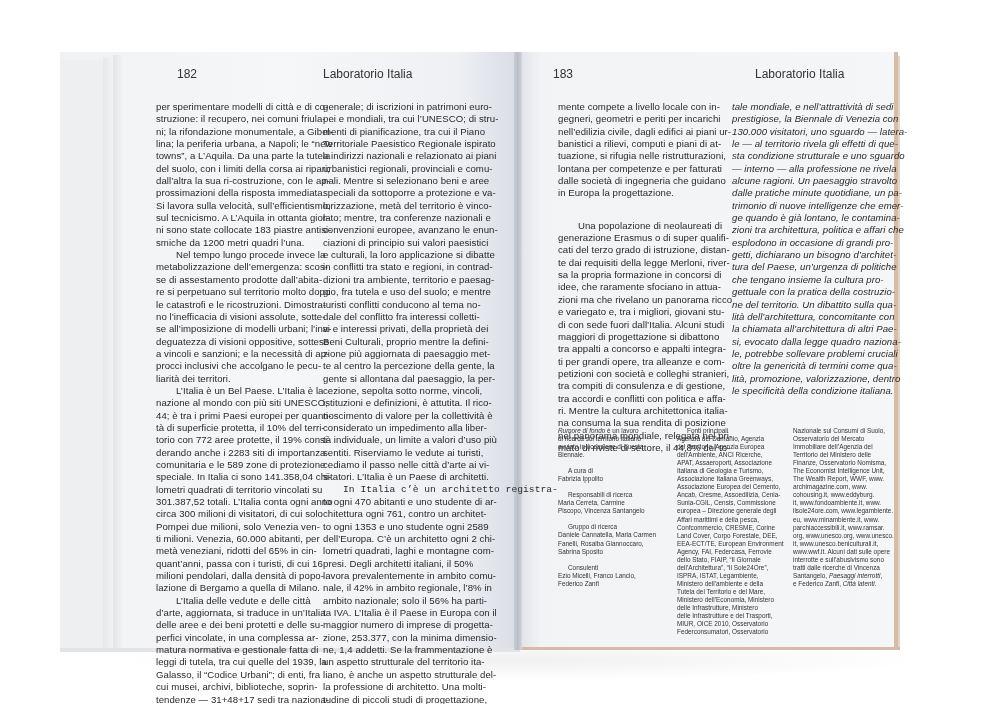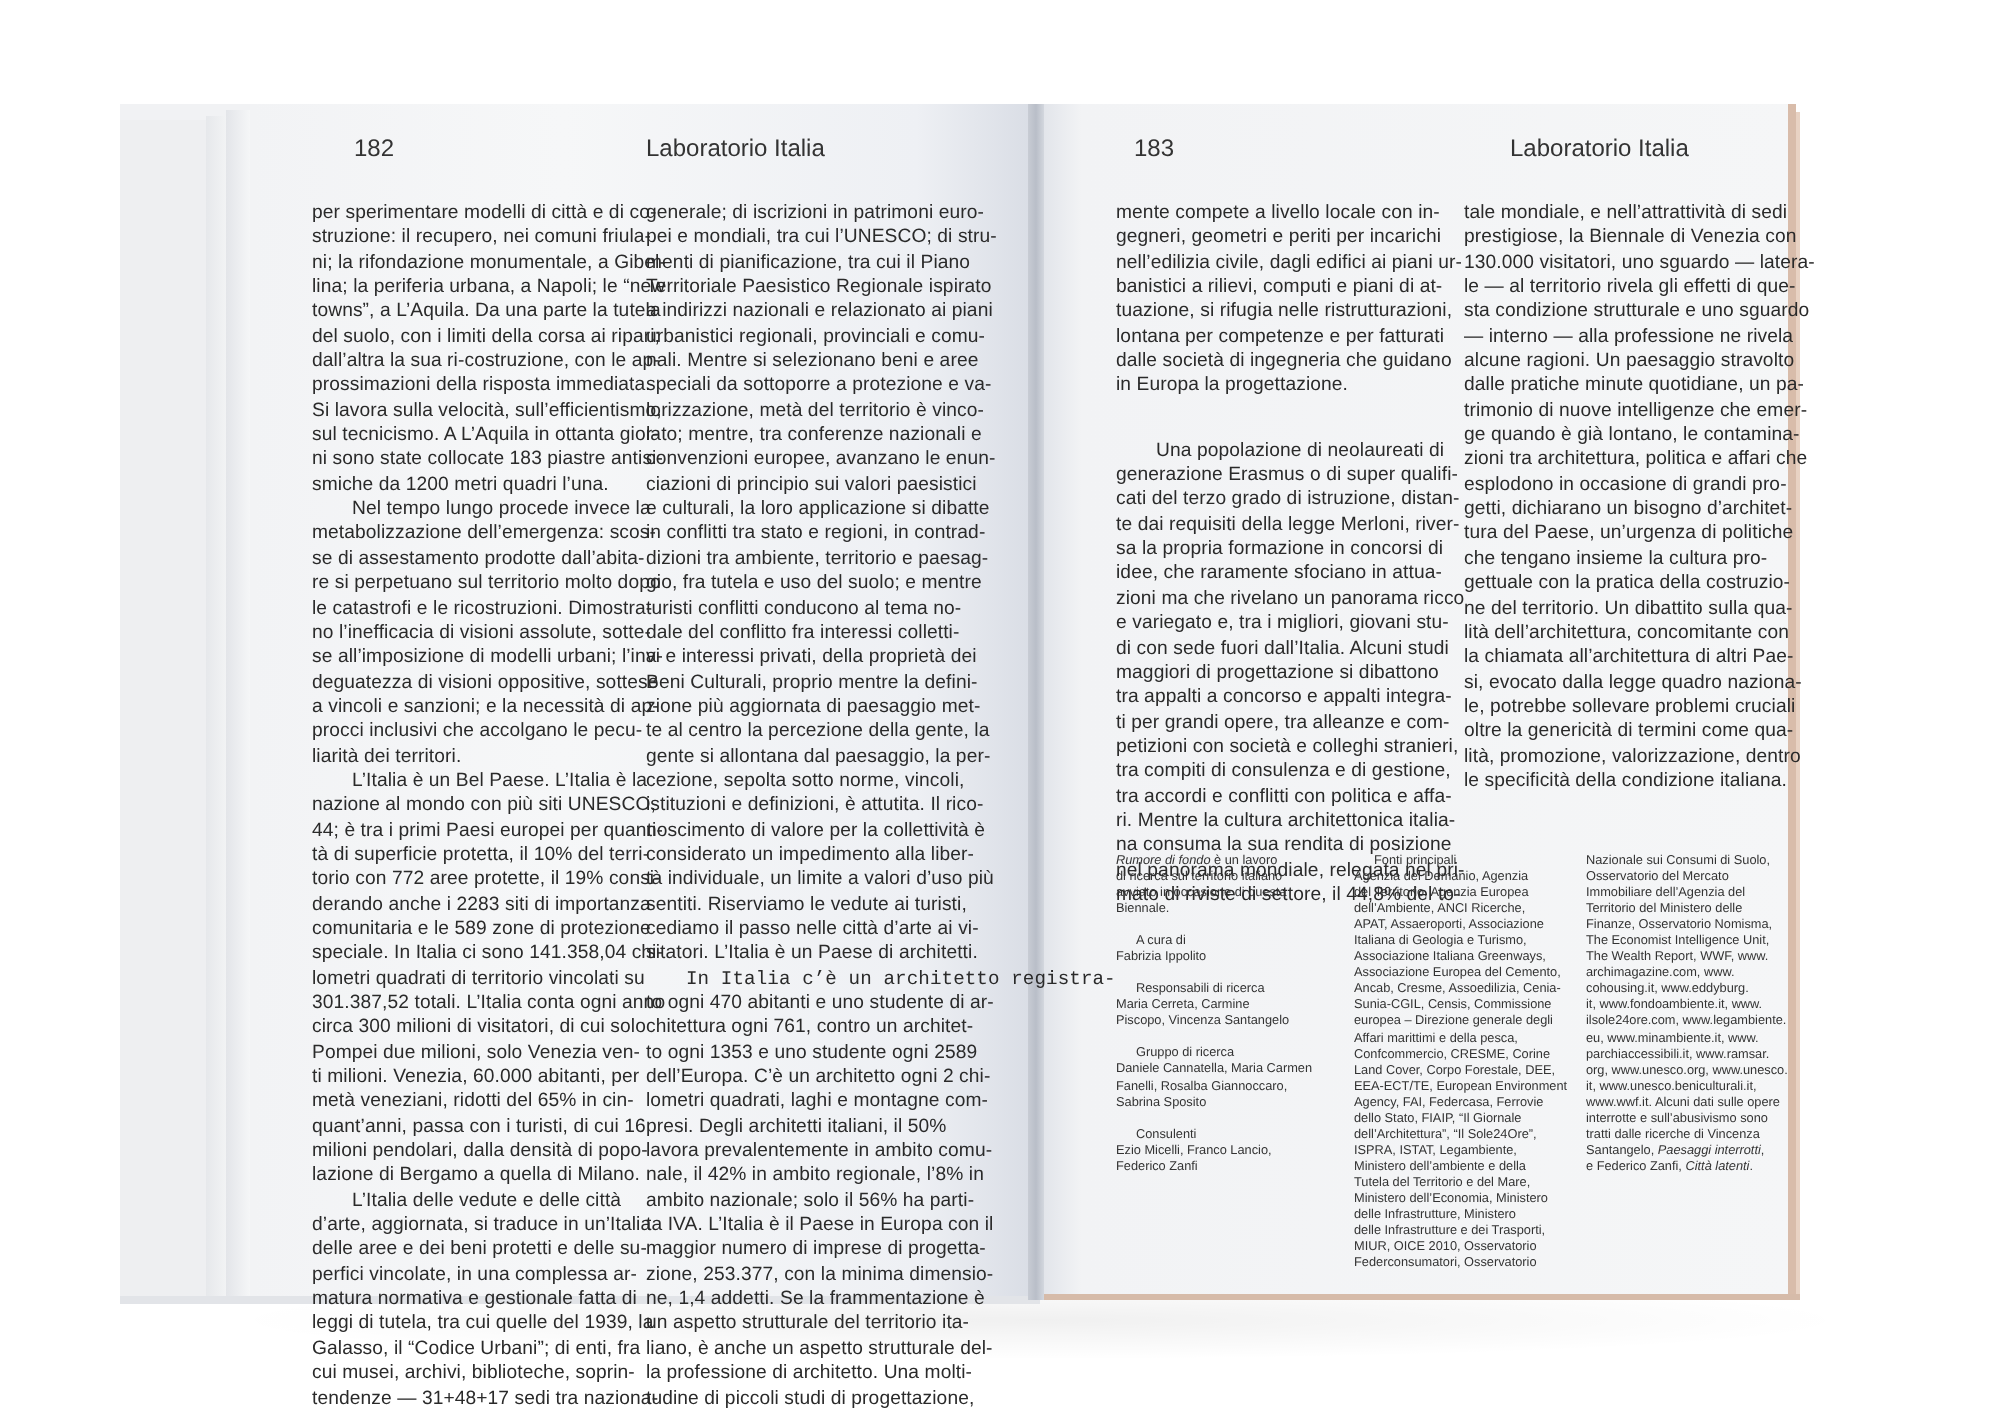--- a/index.html
+++ b/index.html
@@ -169,21 +169,21 @@
     <span class="line">ta IVA. L’Italia è il Paese in Europa con il</span>
     <span class="line">maggior numero di imprese di progetta-</span>
     <span class="line">zione, 253.377, con la minima dimensio-</span>
     <span class="line">ne, 1,4 addetti. Se la frammentazione è</span>
     <span class="line">un aspetto strutturale del territorio ita-</span>
     <span class="line">liano, è anche un aspetto strutturale del-</span>
     <span class="line">la professione di architetto. Una molti-</span>
     <span class="line">tudine di piccoli studi di progettazione,</span>
   </div>
 
-<div class="folio" style="left:567px; top:67px;">183</div>
+<div class="folio" style="left:553px; top:67px;">183</div>
 <div class="running-head" style="left:755px; top:67px;">Laboratorio Italia</div>
 
 <div class="col" id="rc1" style="left:558px; top:101px; width:180px;">
     <span class="line">mente compete a livello locale con in-</span>
     <span class="line">gegneri, geometri e periti per incarichi</span>
     <span class="line">nell’edilizia civile, dagli edifici ai piani ur-</span>
     <span class="line">banistici a rilievi, computi e piani di at-</span>
     <span class="line">tuazione, si rifugia nelle ristrutturazioni,</span>
     <span class="line">lontana per competenze e per fatturati</span>
     <span class="line">dalle società di ingegneria che guidano</span>
@@ -201,21 +201,21 @@
     <span class="line">tra appalti a concorso e appalti integra-</span>
     <span class="line">ti per grandi opere, tra alleanze e com-</span>
     <span class="line">petizioni con società e colleghi stranieri,</span>
     <span class="line">tra compiti di consulenza e di gestione,</span>
     <span class="line">tra accordi e conflitti con politica e affa-</span>
     <span class="line">ri. Mentre la cultura architettonica italia-</span>
     <span class="line">na consuma la sua rendita di posizione</span>
     <span class="line">nel panorama mondiale, relegata nel pri-</span>
     <span class="line">mato di riviste di settore, il 44,8% del to-</span>
   </div>
-<div class="col" id="rc2" style="left:732px; top:101px; width:170px;">
+<div class="col" id="rc2" style="left:732px; top:101px; width:170px;font-style:italic;">
     <span class="line">tale mondiale, e nell’attrattività di sedi</span>
     <span class="line">prestigiose, la Biennale di Venezia con</span>
     <span class="line">130.000 visitatori, uno sguardo — latera-</span>
     <span class="line">le — al territorio rivela gli effetti di que-</span>
     <span class="line">sta condizione strutturale e uno sguardo</span>
     <span class="line">— interno — alla professione ne rivela</span>
     <span class="line">alcune ragioni. Un paesaggio stravolto</span>
     <span class="line">dalle pratiche minute quotidiane, un pa-</span>
     <span class="line">trimonio di nuove intelligenze che emer-</span>
     <span class="line">ge quando è già lontano, le contamina-</span>

